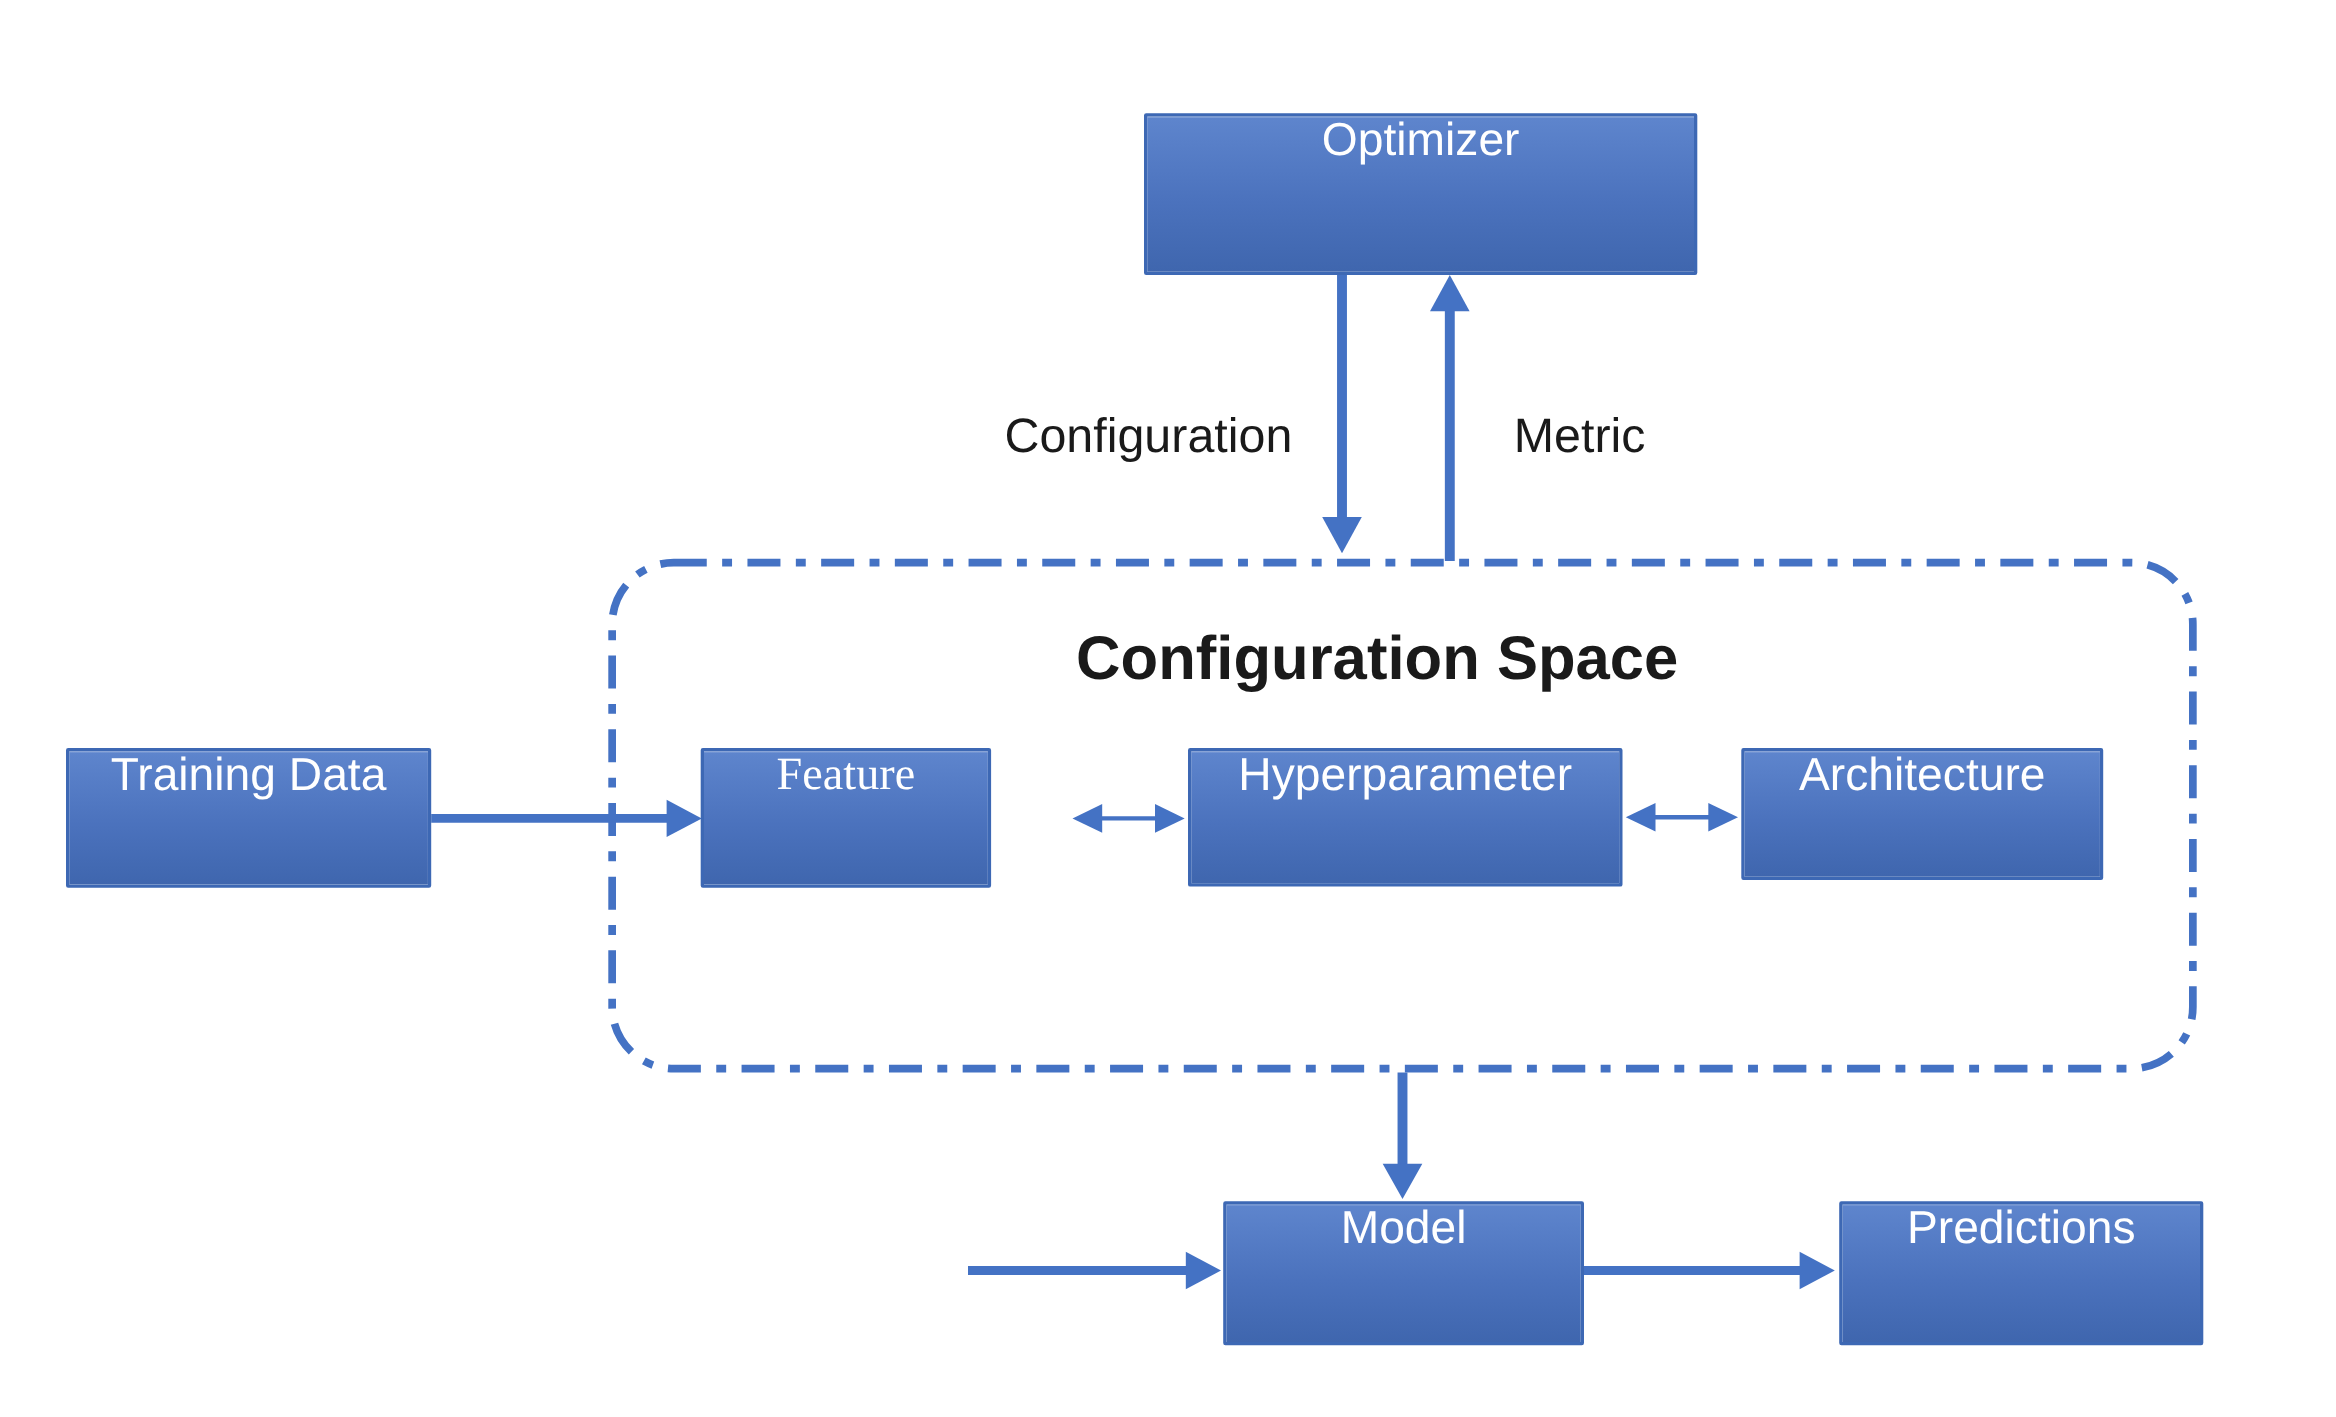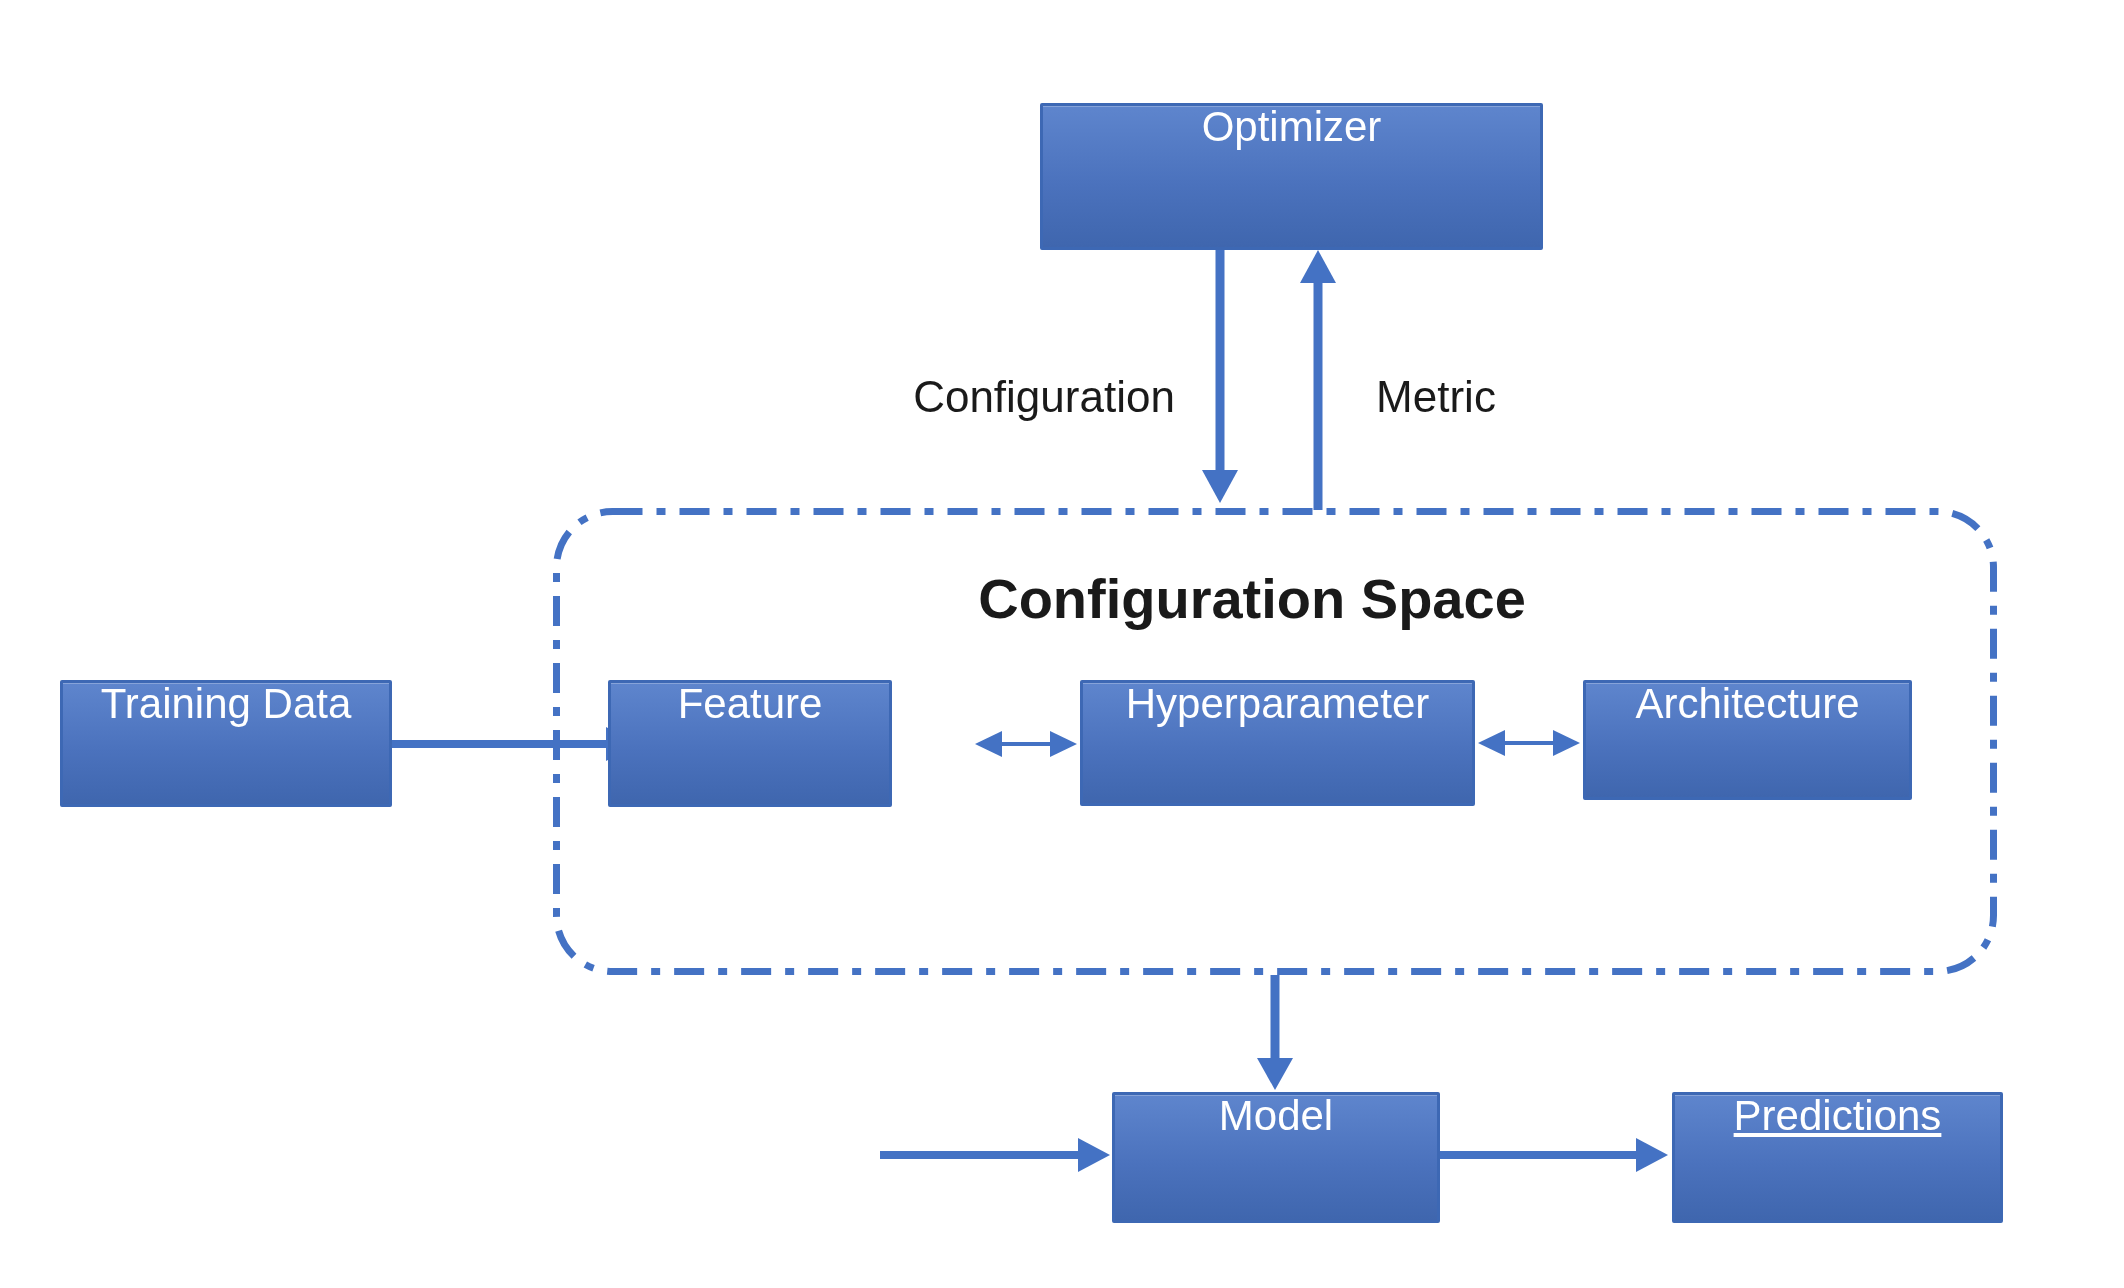--- a/index.html
+++ b/index.html
@@ -47,26 +47,26 @@
     position: absolute;
     transform: translate(-50%, -50%);
     color: #1a1a1a;
     font-size: 56px;
     white-space: nowrap;
     font-weight: bold;
   }
   
   #node-optimizer      { left: 1040px; top: 103px;  width: 503px; height: 147px; }
   #node-training-data  { left: 60px;   top: 680px;  width: 332px; height: 127px; }
-  #node-feature        { left: 608px;  top: 680px;  width: 284px; height: 127px; }
+  #node-feature        { left: 637px;  top: 680px;  width: 264px; height: 127px; font-family: Liberation Serif, serif; }
   #node-hyperparameter { left: 1080px; top: 680px;  width: 395px; height: 126px; }
   #node-architecture   { left: 1583px; top: 680px;  width: 329px; height: 120px; }
   #node-test-data      { left: 552px;  top: 1092px; width: 328px; height: 131px; }
   #node-model          { left: 1112px; top: 1092px; width: 328px; height: 131px; }
-  #node-predictions    { left: 1672px; top: 1092px; width: 331px; height: 131px; text-decoration: underline; }
+  #node-predictions    { left: 1672px; top: 1092px; width: 331px; height: 131px; }
   #label-configuration { left: 1044px; top: 397px; }
   #label-metric        { left: 1436px; top: 397px; }
   #configuration-space-title { left: 1252px; top: 598px; }
 </style>
 </head>
 <body>
 
 <div id="canvas">
 
   <svg id="edges-svg" viewBox="0 0 2124 1288" xmlns="http://www.w3.org/2000/svg">

